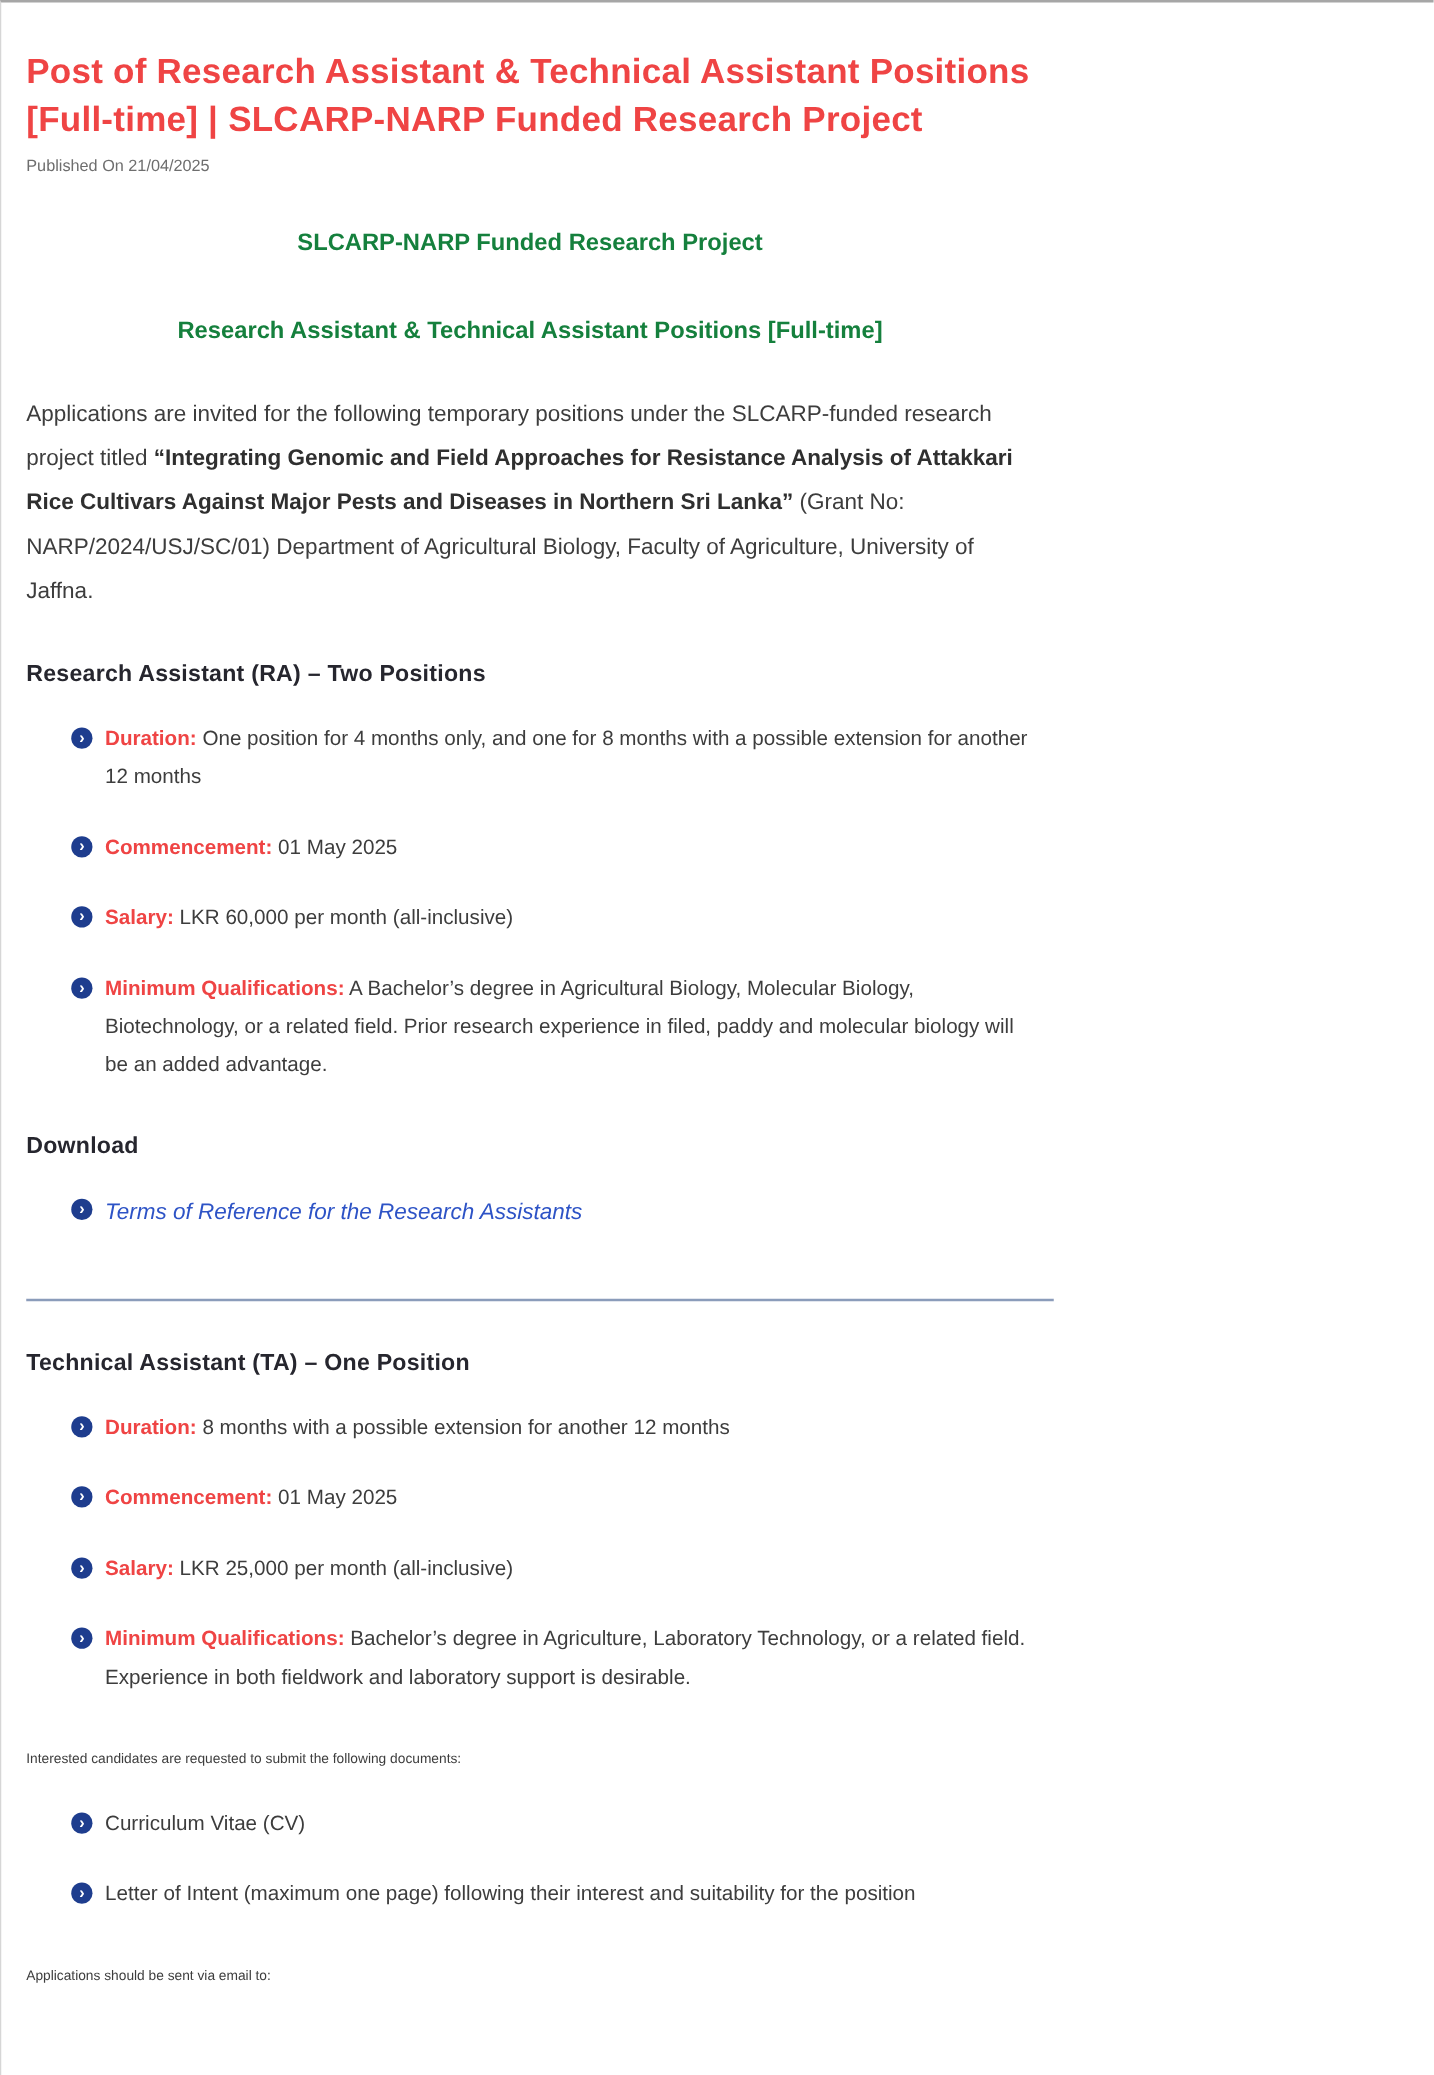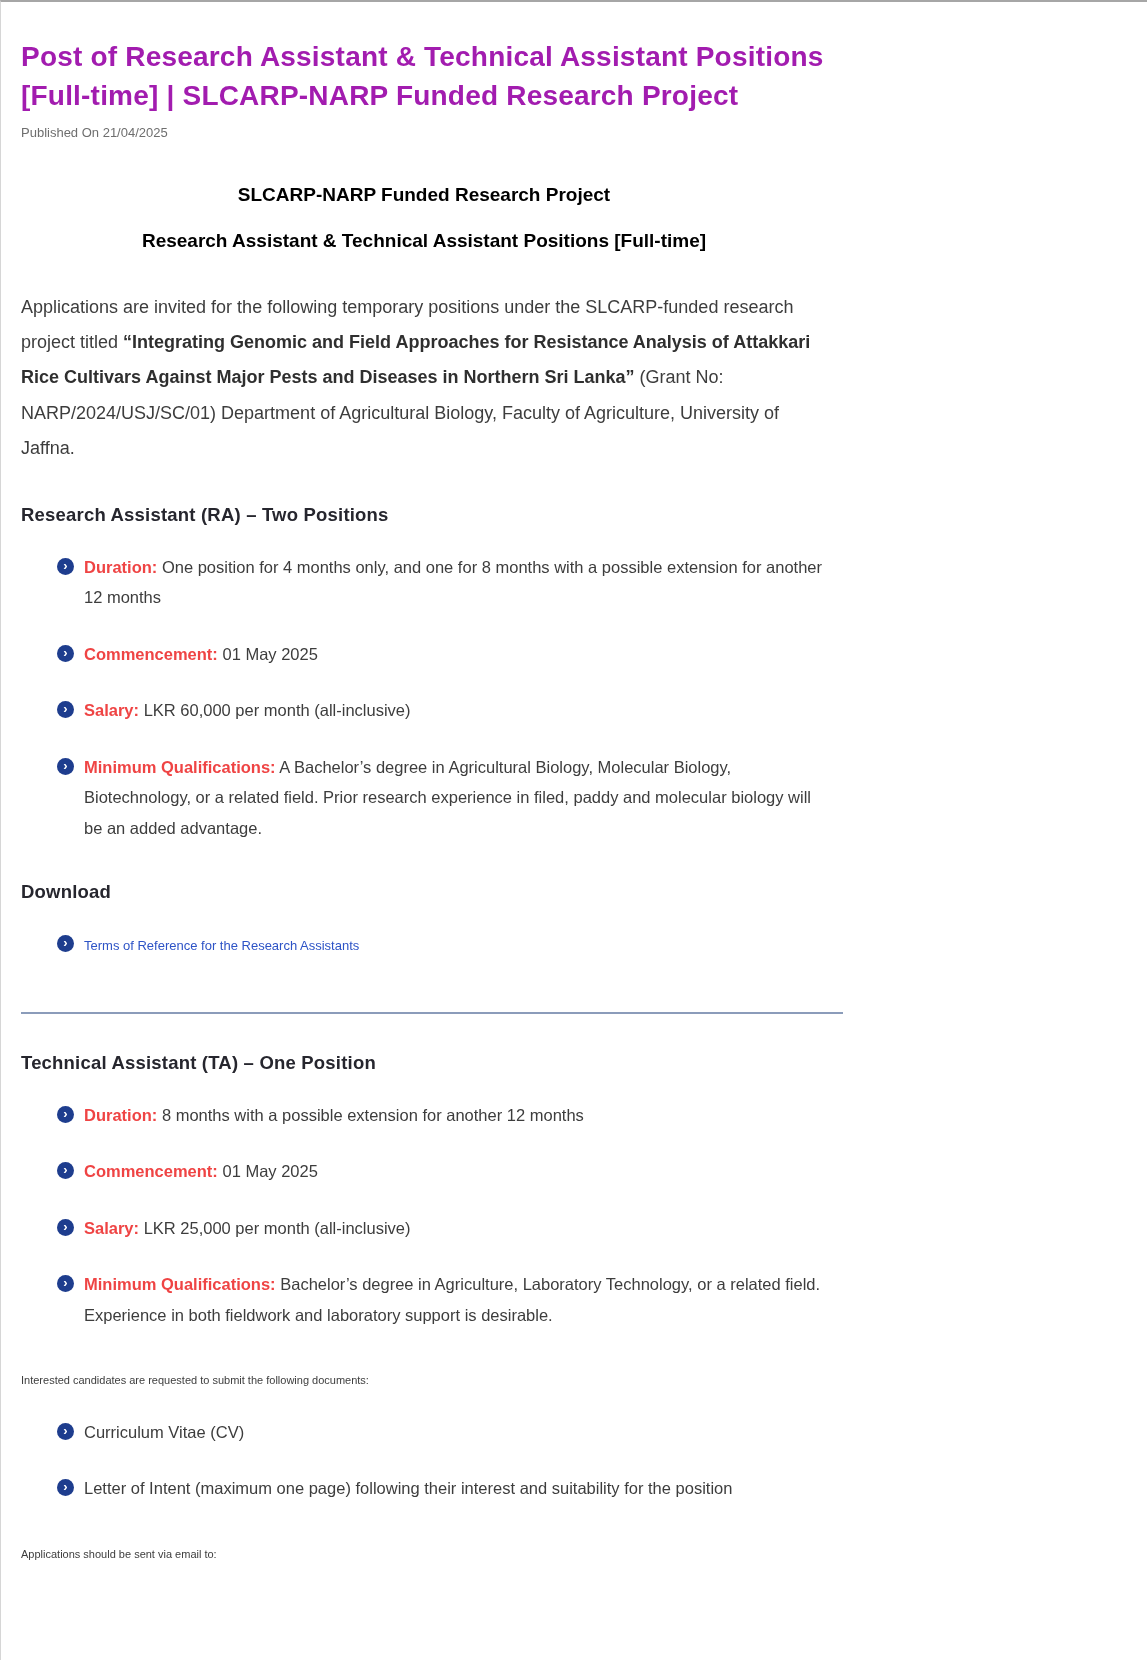--- a/index.html
+++ b/index.html
@@ -19,36 +19,36 @@
     background: #ffffff;
   }
   .article {
     width: 846px;
     padding: 36px 20px 40px 20px;
   }
   .post-title {
     font-size: 28px;
     line-height: 1.38;
     font-weight: 700;
-    color: #a21caf;
+    color: #ef4444;
     letter-spacing: 0.2px;
   }
   .published {
     margin-top: 10px;
     font-size: 13px;
     color: #6e6e6e;
   }
   .center-heading {
     text-align: center;
     font-size: 19px;
     font-weight: 700;
-    color: #000000;
+    color: #15803d;
   }
   .center-heading.first { margin-top: 44px; }
-  .center-heading.second { margin-top: 24px; }
+  .center-heading.second { margin-top: 48px; }
   .intro-para {
     margin-top: 38px;
     font-size: 18px;
     line-height: 1.95;
     color: #3d3d3d;
   }
   .intro-para strong { color: #2f2f2f; }
   .section-heading {
     margin-top: 38px;
     font-size: 18.5px;
@@ -82,24 +82,25 @@
     display: inline-block;
   }
   .bullet-body {
     font-size: 16.5px;
     line-height: 1.85;
     color: #3d3d3d;
   }
   .bullet-body strong { color: #ef4444; }
   a.doc-link {
     color: #2d53c6;
-    font-size: 13px;
+    font-size: 18px;
     line-height: 1.85;
     text-decoration: none;
     cursor: pointer;
+    font-style: italic;
   }
   hr.divider {
     border: none;
     border-top: 2px solid #8b9cba;
     margin: 52px 0 0 0;
     width: 822px;
   }
   .plain-para {
     margin-top: 40px;
     font-size: 11px;

